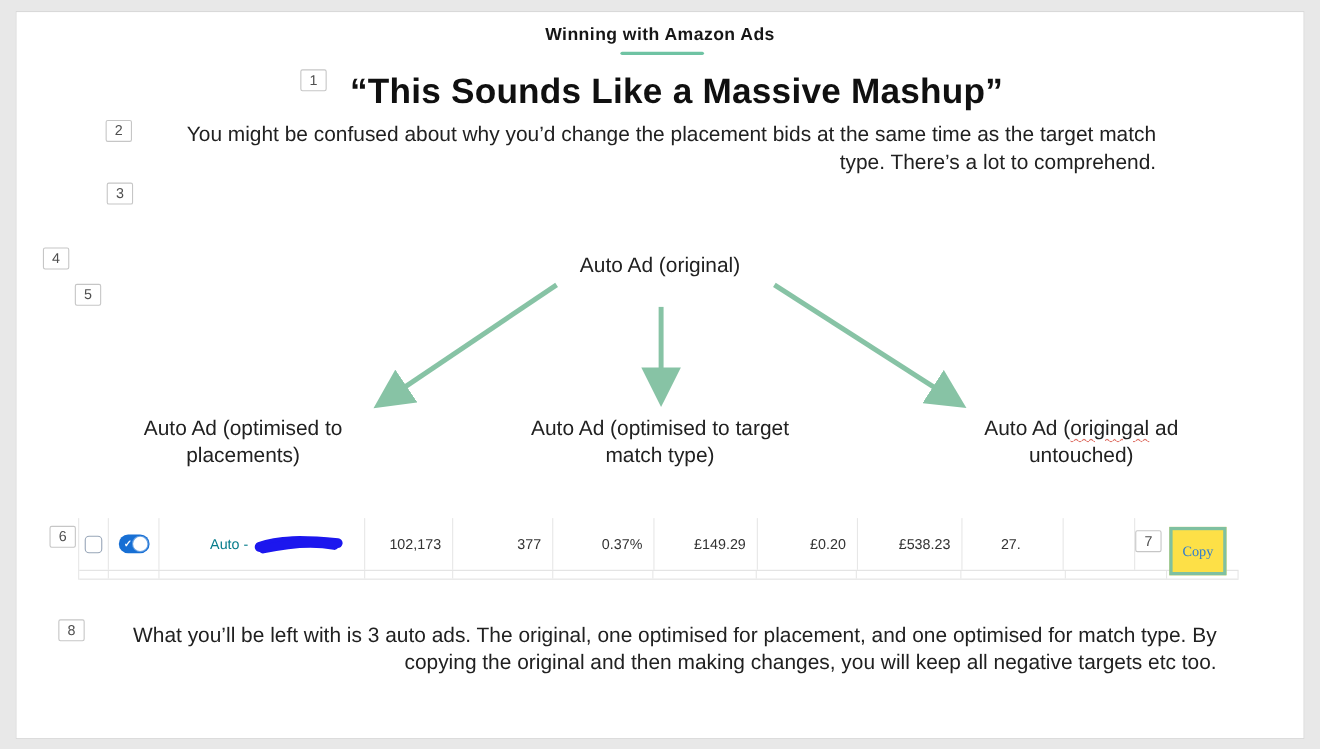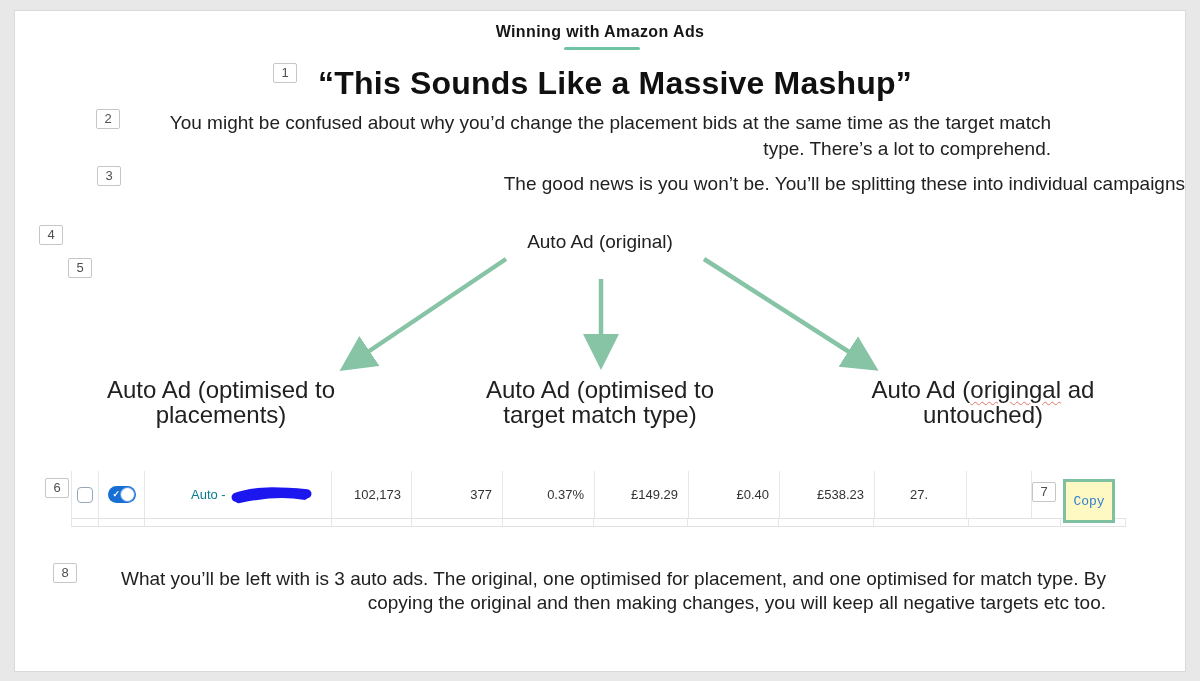--- a/index.html
+++ b/index.html
@@ -37,21 +37,21 @@
 
   .para { position:absolute; text-align:right; font-size:19px; line-height:26px; color:#212121; }
   .para-confused { top:99px; left:136px; width:900px; }
   .para-goodnews { top:160px; left:0; width:100%; }
   .para-conclusion { top:556px; left:81px; width:1010px; line-height:24px; }
 
   .root-label { position:absolute; top:220px; left:0; width:100%; text-align:center; font-size:19px; color:#212121; }
 
   .arrows { position:absolute; left:0; top:0; width:1172px; height:662px; pointer-events:none; }
 
-  .branch { position:absolute; top:366px; text-align:center; font-size:24px; line-height:25px; color:#212121; }
+  .branch { position:absolute; top:366px; text-align:center; font-size:19px; line-height:25px; color:#212121; }
   .branch-left   { left:86px;  width:240px; }
   .branch-center { left:465px; width:240px; }
   .branch-right  { left:846px; width:244px; }
   .typo { text-decoration:underline; text-decoration-style:wavy; text-decoration-color:#e0756b; text-decoration-thickness:1px; text-underline-offset:3px; }
 
   
   .ad-table { position:absolute; left:56px; top:460px; width:1055px; border-left:1px solid #e7e7e7; }
   .ad-row, .ad-row-stub { display:flex; }
   .ad-row { height:48px; border-bottom:1px solid #e2e2e2; }
   .ad-row-stub { height:8px; border-bottom:1px solid #e2e2e2; }
@@ -76,22 +76,22 @@
   }
   .toggle .knob {
     position:absolute; right:2px; top:2px; width:13px; height:13px; border-radius:50%;
     background:#fff; box-shadow:0 0 0 1px rgba(255,255,255,.35);
   }
   .camp-label { font-size:13px; color:#077d8c; white-space:pre;margin-left:36px; }
   .scribble { margin-left:2px; transform:rotate(-2deg); }
 
   .copy-btn {
     position:absolute; left:1048px; top:468px; width:52px; height:44px;
-    background:#fef9c3; border:3px solid #7fc0a1; color:#2e7dd1;
-    font-size:13px; font-family:Liberation Mono, monospace; cursor:pointer; z-index:4;
+    background:#fde047; border:3px solid #7fc0a1; color:#2e7dd1;
+    font-size:13px; font-family:Liberation Serif, serif; cursor:pointer; z-index:4;
   }
 
   .m1 { left:258px; top:52px; }
   .m2 { left:81px;  top:98px; }
   .m3 { left:82px;  top:155px; }
   .m4 { left:24px;  top:214px; }
   .m5 { left:53px;  top:247px; }
   .m6 { left:30px;  top:467px; }
   .m7 { left:1017px; top:471px; }
   .m8 { left:38px;  top:552px; }
@@ -109,21 +109,20 @@
   <div class="marker m3">3</div>
   <div class="marker m4">4</div>
   <div class="marker m5">5</div>
   <div class="marker m6">6</div>
   <div class="marker m7">7</div>
   <div class="marker m8">8</div>
 
   <h1 class="title">“This Sounds Like a Massive Mashup”</h1>
 
   <p class="para para-confused">You might be confused about why you’d change the placement bids at the same time as the target match type. There’s a lot to comprehend.</p>
-  <p class="para para-goodnews">The good news is you won’t be. You’ll be splitting these into individual campaigns</p>
 
   <div class="root-label">Auto Ad (original)</div>
 
   <svg class="arrows" viewBox="0 0 1172 662" xmlns="http://www.w3.org/2000/svg">
     <defs>
       <marker id="ah" markerWidth="9" markerHeight="8" refX="6" refY="4" orient="auto">
         <path d="M0,0 L8,4 L0,8 Z" fill="#87c3a5"></path>
       </marker>
     </defs>
     <line x1="491" y1="248" x2="332" y2="355" stroke="#87c3a5" stroke-width="4.5" marker-end="url(#ah)"></line>
@@ -159,21 +158,21 @@
       <div class="cell c5 num">
           <span>377</span>
         </div>
       <div class="cell c6 num">
           <span>0.37%</span>
         </div>
       <div class="cell c7 num">
           <span>£149.29</span>
         </div>
       <div class="cell c8 num">
-          <span>£0.40</span>
+          <span>£0.20</span>
         </div>
       <div class="cell c10 num">
           <span>£538.23</span>
         </div>
       <div class="cell c11 num">
           <span>27.</span>
         </div>
       <div class="cell c12"></div>
     </div>
     <div class="ad-row-stub">

